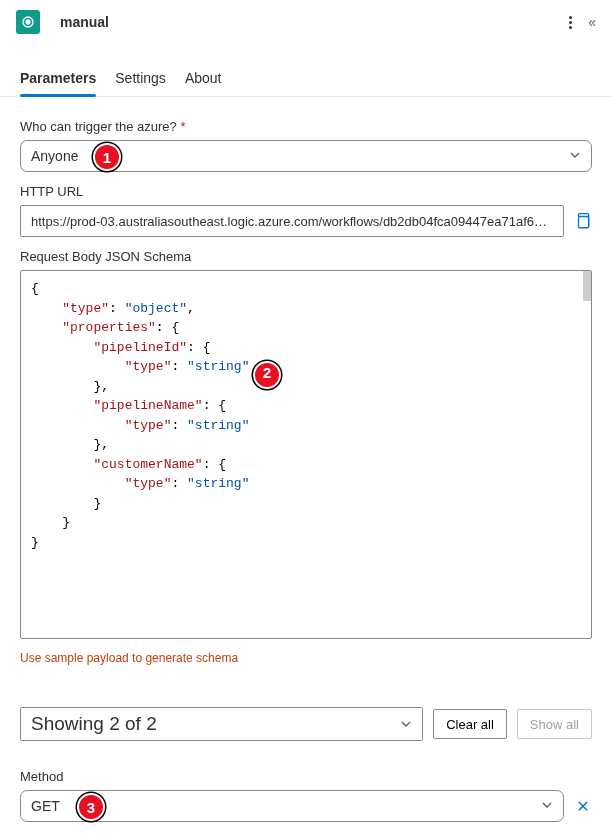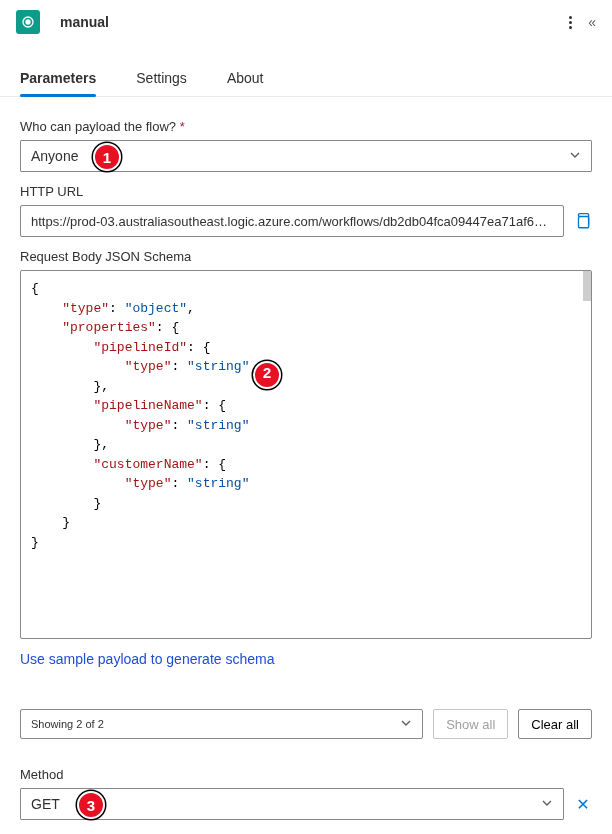--- a/index.html
+++ b/index.html
@@ -33,21 +33,21 @@
       display: flex;
       align-items: center;
       gap: 16px;
       color: #605e5c;
     }
     .kebab { display: flex; flex-direction: column; gap: 2px; cursor: pointer; }
     .kebab span { width: 3px; height: 3px; background: #323130; border-radius: 50%; }
     .collapse-icon { cursor: pointer; font-size: 14px; color: #605e5c; }
     .tabs {
       display: flex;
-      gap: 40px;
+      gap: 19px;
       padding: 0 20px;
       border-bottom: 1px solid #edebe9;
       margin-top: 18px;
       text-align: right;
     }
     .tab {
       padding: 8px 0 10px 0;
       font-size: 14px;
       color: #323130;
       cursor: pointer;
@@ -66,21 +66,21 @@
     .field-label {
       font-size: 13px;
       color: #323130;
       margin: 12px 0 6px 0;
       display: block;
     }
     .req { color: #a4262c; }
     .dropdown, .textfield {
       width: 100%;
       border: 1px solid #8a8886;
-      border-radius: 1px;
+      border-radius: 7px;
       padding: 6px 10px;
       font-size: 14px;
       background: #fff;
       display: flex;
       align-items: center;
       justify-content: space-between;
       min-height: 32px;
       position: relative;
     }
     .chev { color: #605e5c; }
@@ -121,38 +121,38 @@
       position: absolute;
       right: 0; top: 0;
       width: 8px; height: 30px;
       background: #cdcdcd;
     }
     .json-brace { color: #000; }
     .json-key { color: #a31515; }
     .json-str { color: #0451a5; }
     .json-punc { color: #000; }
     .link {
-      color: #1d4ed8;
-      font-size: 14px;
+      color: #c2410c;
+      font-size: 12px;
       margin-top: 12px;
       display: inline-block;
       cursor: pointer;
     }
     .adv-row {
       display: flex;
       gap: 10px;
       align-items: center;
       margin-top: 6px;
     }
     .adv-dd {
       flex: 1;
       border: 1px solid #8a8886;
       border-radius: 2px;
       padding: 5px 10px;
-      font-size: 11px;
+      font-size: 19px;
       display: flex;
       justify-content: space-between;
       align-items: center;
       min-height: 30px;
       background: #fff;
     }
     .pill-btn {
       border: 1px solid #8a8886;
       border-radius: 2px;
       padding: 5px 12px;
@@ -207,21 +207,21 @@
   </div>
 </div>
 
 <div class="tabs">
   <div class="tab active">Parameters</div>
   <div class="tab">Settings</div>
   <div class="tab">About</div>
 </div>
 
 <div class="pane">
-  <label class="field-label"><span>Who can payload the flow?</span> <span class="req">*</span></label>
+  <label class="field-label"><span>Who can trigger the azure?</span> <span class="req">*</span></label>
   <div class="dropdown">
     <span>Anyone</span>
     <span class="chev">
       <svg width="12" height="12" viewBox="0 0 12 12">
           <path d="M2 4l4 4 4-4" stroke="#605e5c" stroke-width="1.4" fill="none"></path>
         </svg>
     </span>
     <div class="badge" style="left:72px;top:2px;">1</div>
   </div>
 
@@ -262,22 +262,22 @@
 
   <div class="adv-row">
     <div class="adv-dd">
       <span>Showing 2 of 2</span>
       <span class="chev">
         <svg width="12" height="12" viewBox="0 0 12 12">
             <path d="M2 4l4 4 4-4" stroke="#605e5c" stroke-width="1.4" fill="none"></path>
           </svg>
       </span>
     </div>
+    <button class="pill-btn">Clear all</button>
     <button class="pill-btn disabled">Show all</button>
-    <button class="pill-btn">Clear all</button>
   </div>
 
   <label class="field-label" style="margin-top:28px;">Method</label>
   <div class="method-row">
     <div class="dropdown" style="flex:1;">
       <span>GET</span>
       <span class="chev">
         <svg width="12" height="12" viewBox="0 0 12 12">
             <path d="M2 4l4 4 4-4" stroke="#605e5c" stroke-width="1.4" fill="none"></path>
           </svg>

